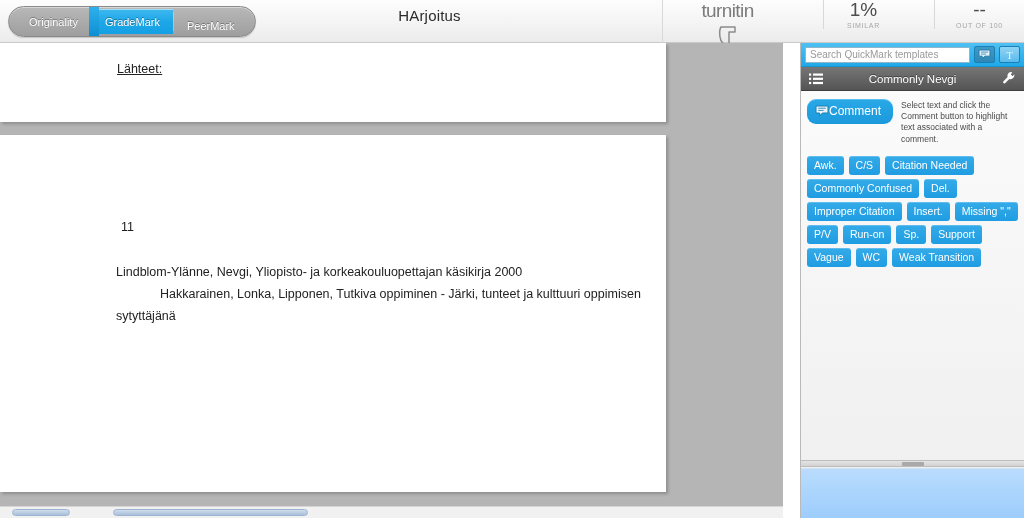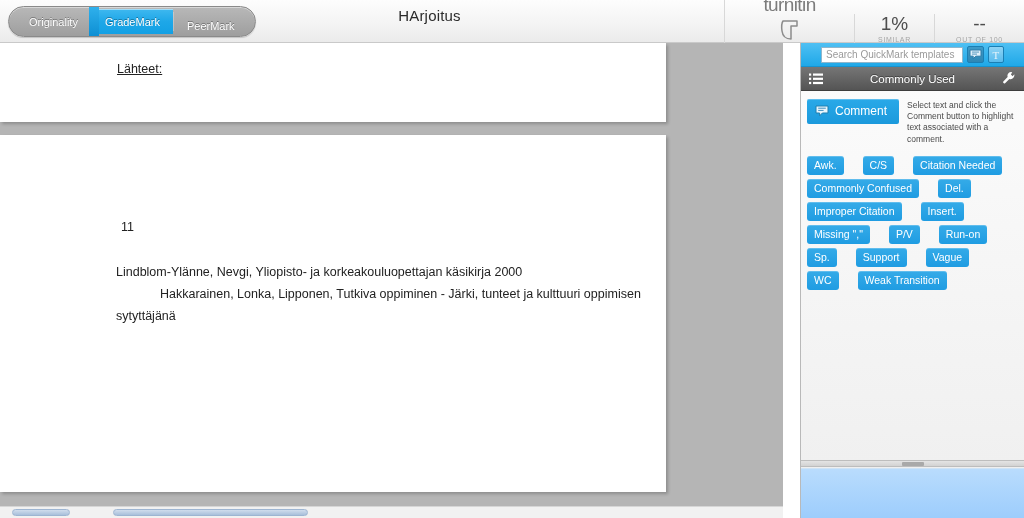--- a/index.html
+++ b/index.html
@@ -49,21 +49,21 @@
     position: absolute; left: 0; top: 7px; width: 859px;
     text-align: center; pointer-events: none;
   }
   .doc-title { font-size: 15px; color: #2b2b2b; font-weight: 400; letter-spacing: .2px; }
   .doc-author {
     font-size: 8px; color: #9a9a9a; letter-spacing: .6px;
     margin-top: 20px; text-transform: uppercase;
   }
 
   .brandbox {
-    position: absolute; right: 0; top: 0; height: 43px; display: flex; align-items: flex-end;
+    position: absolute; right: 0; top: 0; height: 43px; display: flex; align-items: flex-start; gap: 31px;
   }
   .brand-cell {
     display:flex; flex-direction: column; align-items:center; justify-content:center;
     border-left: 1px solid #d8d8d8; padding: 0 10px;
   }
   .brand-logo { width: 130px; display:flex; align-items:center; justify-content:center; gap:1px; }
   .brand-word { font-size: 19px; color: #7c7c7c; letter-spacing: -.6px; }
   .score-num { font-size: 19px; color: #4d4d4d; line-height: 1; }
   .score-lbl { font-size: 7px; color: #a6a6a6; letter-spacing: .7px; margin-top: 3px; }
   .cell-sim { width: 80px; }
@@ -123,21 +123,21 @@
   #hthumb-a { left: 12px; width: 58px; }
   #hthumb-b { left: 113px; width: 195px; }
 
   
   .rpanel {
     position: absolute; right: 0; top: 43px; width: 224px; bottom: 0;
     background: #efefef; border-left: 1px solid #b9b9b9;
   }
   .qm-searchrow {
     height: 24px; background: linear-gradient(to bottom,#4fc0f3,#1fa8e8);
-    display:flex; align-items:center; padding: 0 20px; gap: 4px;
+    display:flex; align-items:center; padding: 0 4px; gap: 4px;
     border-bottom: 1px solid #1892ce;
     justify-content: space-between;
   }
   .qm-search {
     flex: 1; height: 16px; border: 1px solid #8fb6cc; background: #fff;
     font-size: 10px; color: #7b7b7b; padding: 0 4px; font-family: inherit;
     line-height: 14px;
   }
   .qm-search::placeholder { color: #9a9a9a; }
   .qm-tgl {
@@ -157,28 +157,28 @@
   .qm-head .htitle { flex:1; text-align:center; text-shadow: 0 -1px 0 rgba(0,0,0,.4); }
 
   .qm-body {
     position: absolute; left:0; right:0; top: 48px; height: 372px;
     background: linear-gradient(to bottom,#fbfbfb,#f0f0f0);
     padding: 8px 6px; overflow: hidden;
   }
   .qm-intro { display:flex; gap: 8px; margin-bottom: 11px; }
   .qm-comment-btn {
     background: linear-gradient(to bottom,#29a9e8,#1b99dc);
-    color:#fff; font-size: 12px; border-radius: 2px;
-    padding: 5px 12px 6px 8px; display:flex; align-items:center; gap:6px;
+    color:#fff; font-size: 12px; border-radius: 9px;
+    padding: 5px 12px 6px 8px; display:flex; align-items:center; 
     cursor: pointer; height: 25px; white-space: nowrap;
     box-shadow: inset 0 1px 0 rgba(255,255,255,.25);
   }
   .qm-intro-text { font-size: 8.5px; color: #4a4a4a; line-height: 1.32; padding-top:1px; }
 
-  .qm-tags { display:flex; flex-wrap: wrap; gap: 4px 19px; }
+  .qm-tags { display:flex; flex-wrap: wrap; gap: 4px 5px; }
   .qm-tag {
     background: linear-gradient(to bottom,#35abe8,#1f9ce2);
     color:#fff; font-size: 10.5px; border-radius: 3px;
     padding: 3px 7px 4px; cursor: pointer; white-space: nowrap; line-height: 1.15;
     box-shadow: inset 0 1px 0 rgba(255,255,255,.22);
   }
 
   .qm-divider {
     position:absolute; left:0; right:0; top: 417px; height: 7px;
     background: linear-gradient(to bottom,#e4e4e4,#d2d2d2);
@@ -295,21 +295,21 @@
               <rect x="0" y="0.5" width="2.2" height="2.2"></rect>
                 <rect x="4" y="0.5" width="10" height="2.2"></rect>
               <rect x="0" y="4.7" width="2.2" height="2.2"></rect>
                 <rect x="4" y="4.7" width="10" height="2.2"></rect>
               <rect x="0" y="8.9" width="2.2" height="2.2"></rect>
                 <rect x="4" y="8.9" width="10" height="2.2"></rect>
             </g>
           </svg>
         </span>
       </div>
-      <div class="htitle">Commonly Used</div>
+      <div class="htitle">Commonly Nevgi</div>
       <div class="hicon">
         <span>
           <svg width="15" height="15" viewBox="0 0 15 15">
             <path d="M10.2 1.2 a3.8 3.8 0 0 0-4.6 4.9 L1.3 10.4 a1.3 1.3 0 0 0 1.8 1.8 l4.3-4.3 a3.8 3.8 0 0 0 4.9-4.6 L10.6 5.3 L8.9 3.6 Z" fill="#ffffff"></path>
           </svg>
         </span>
       </div>
     </div>
 
     <div class="qm-body">

